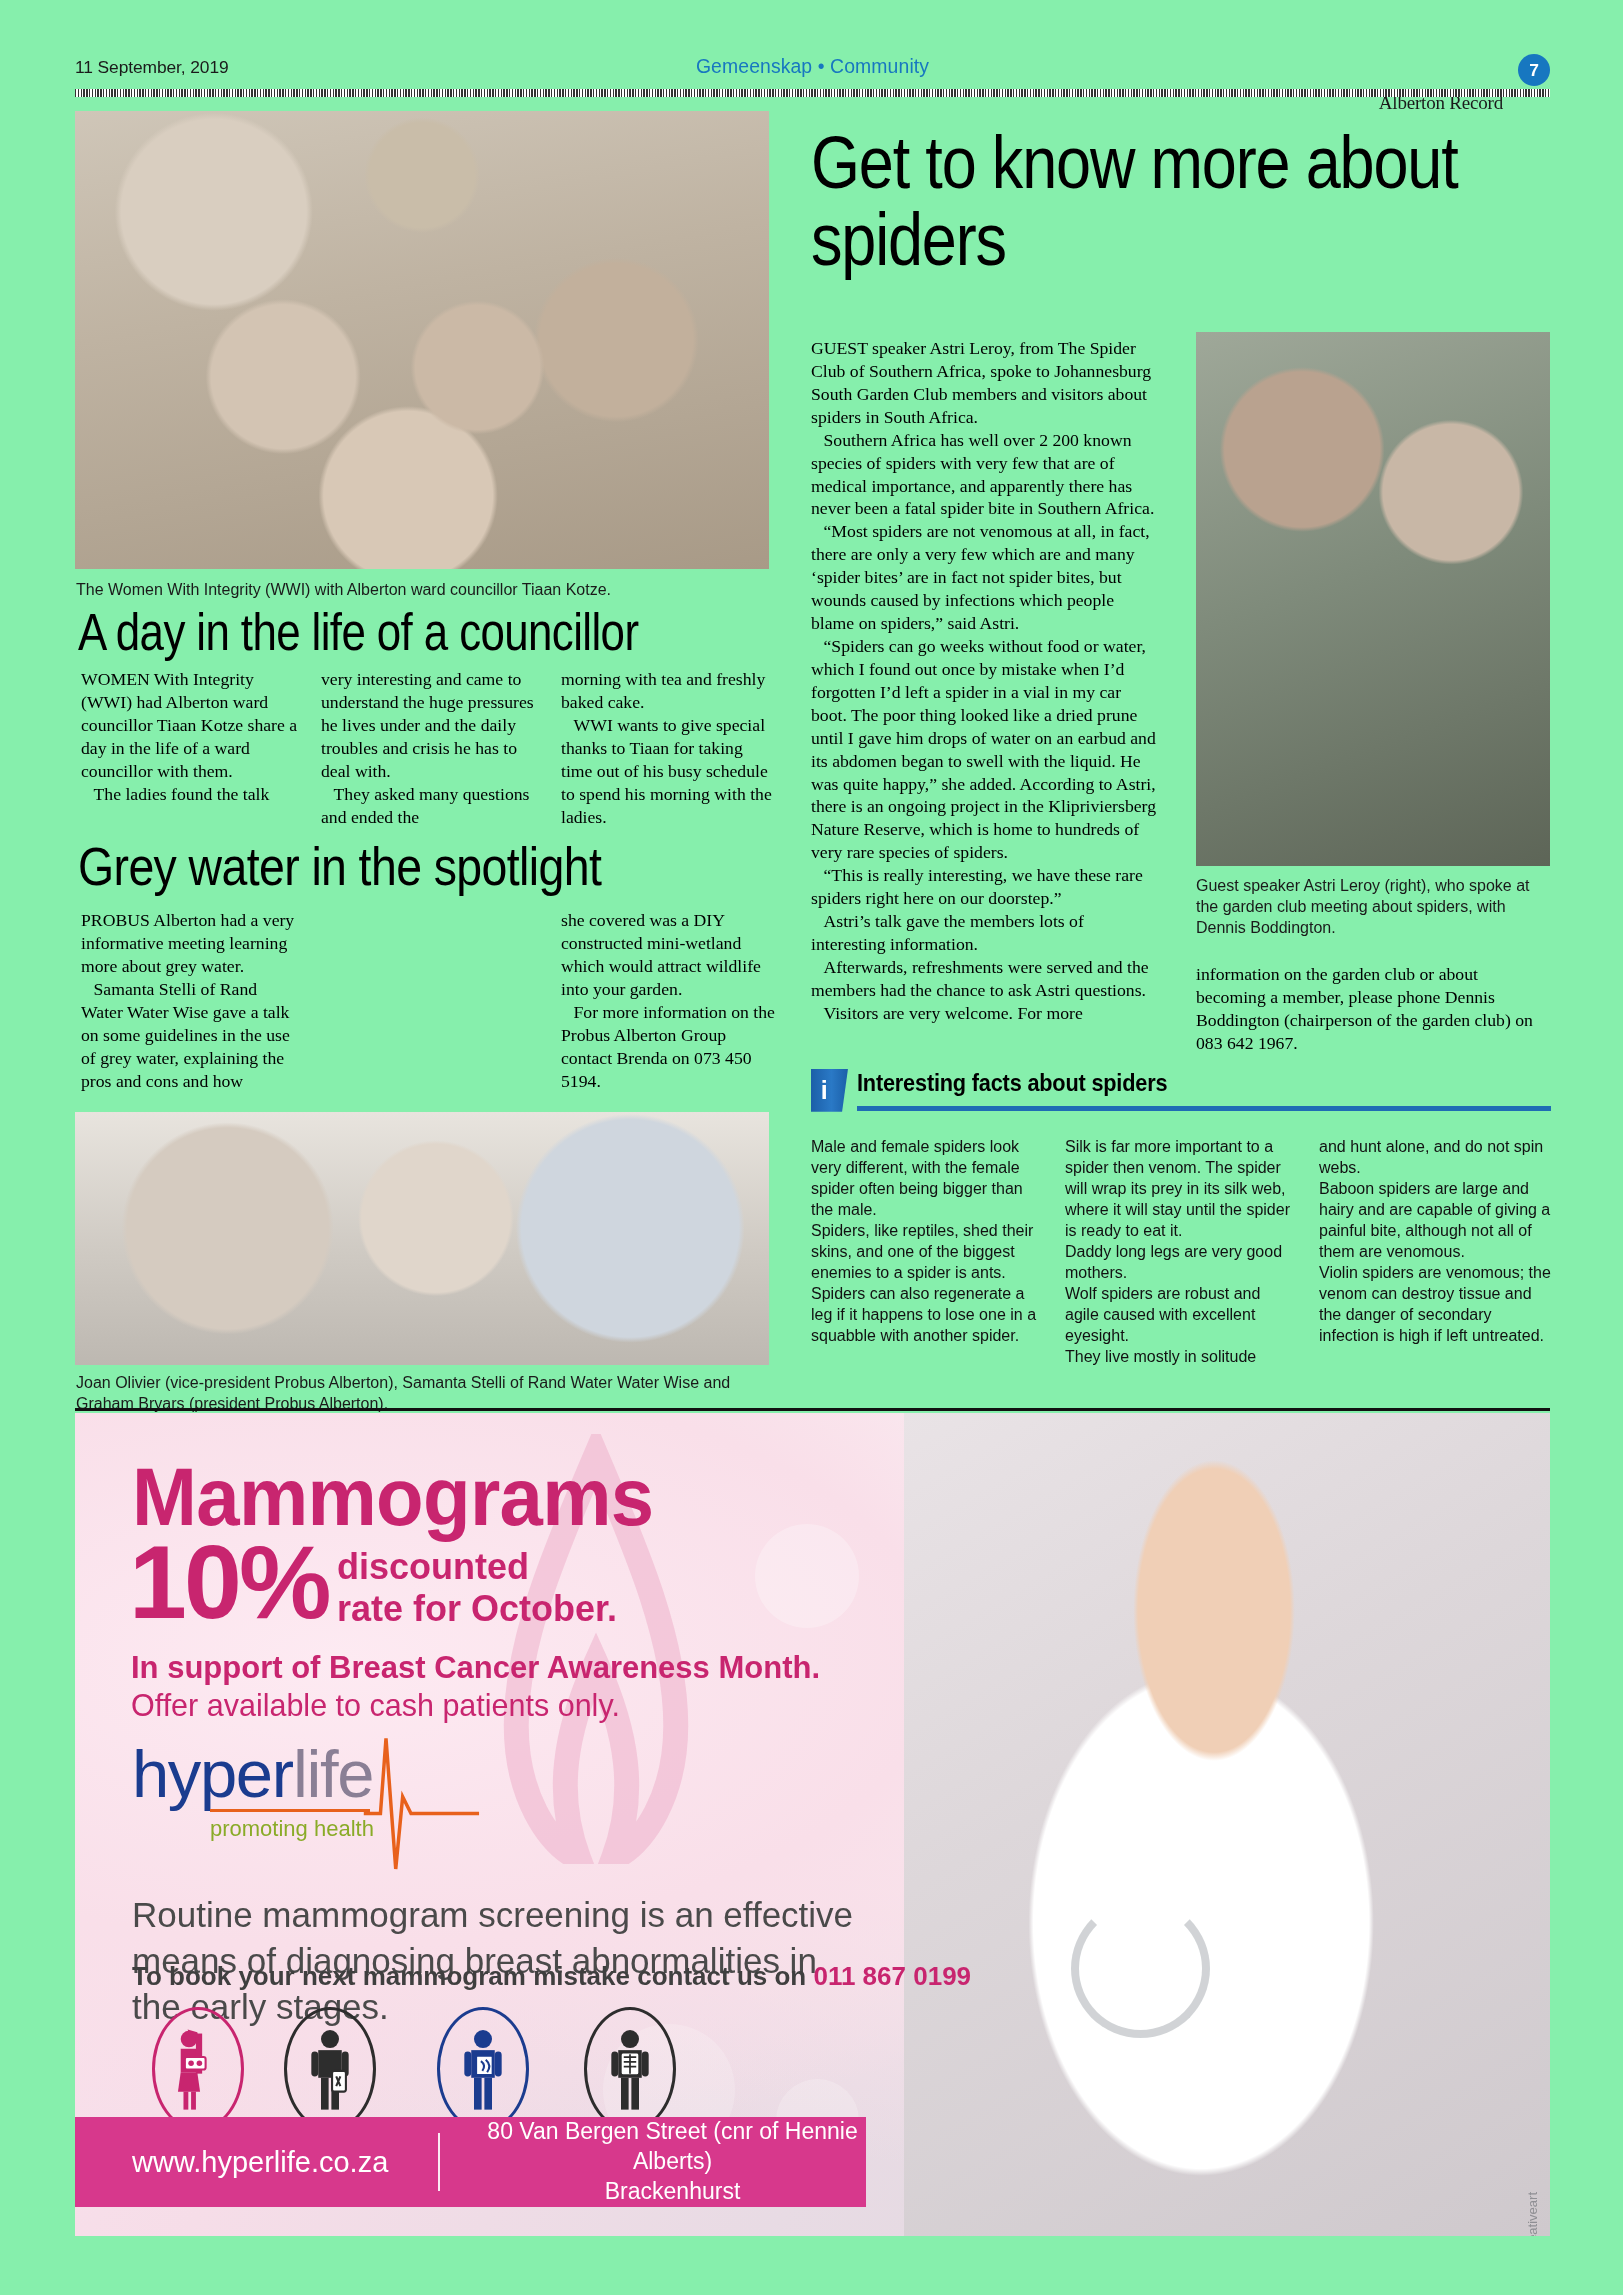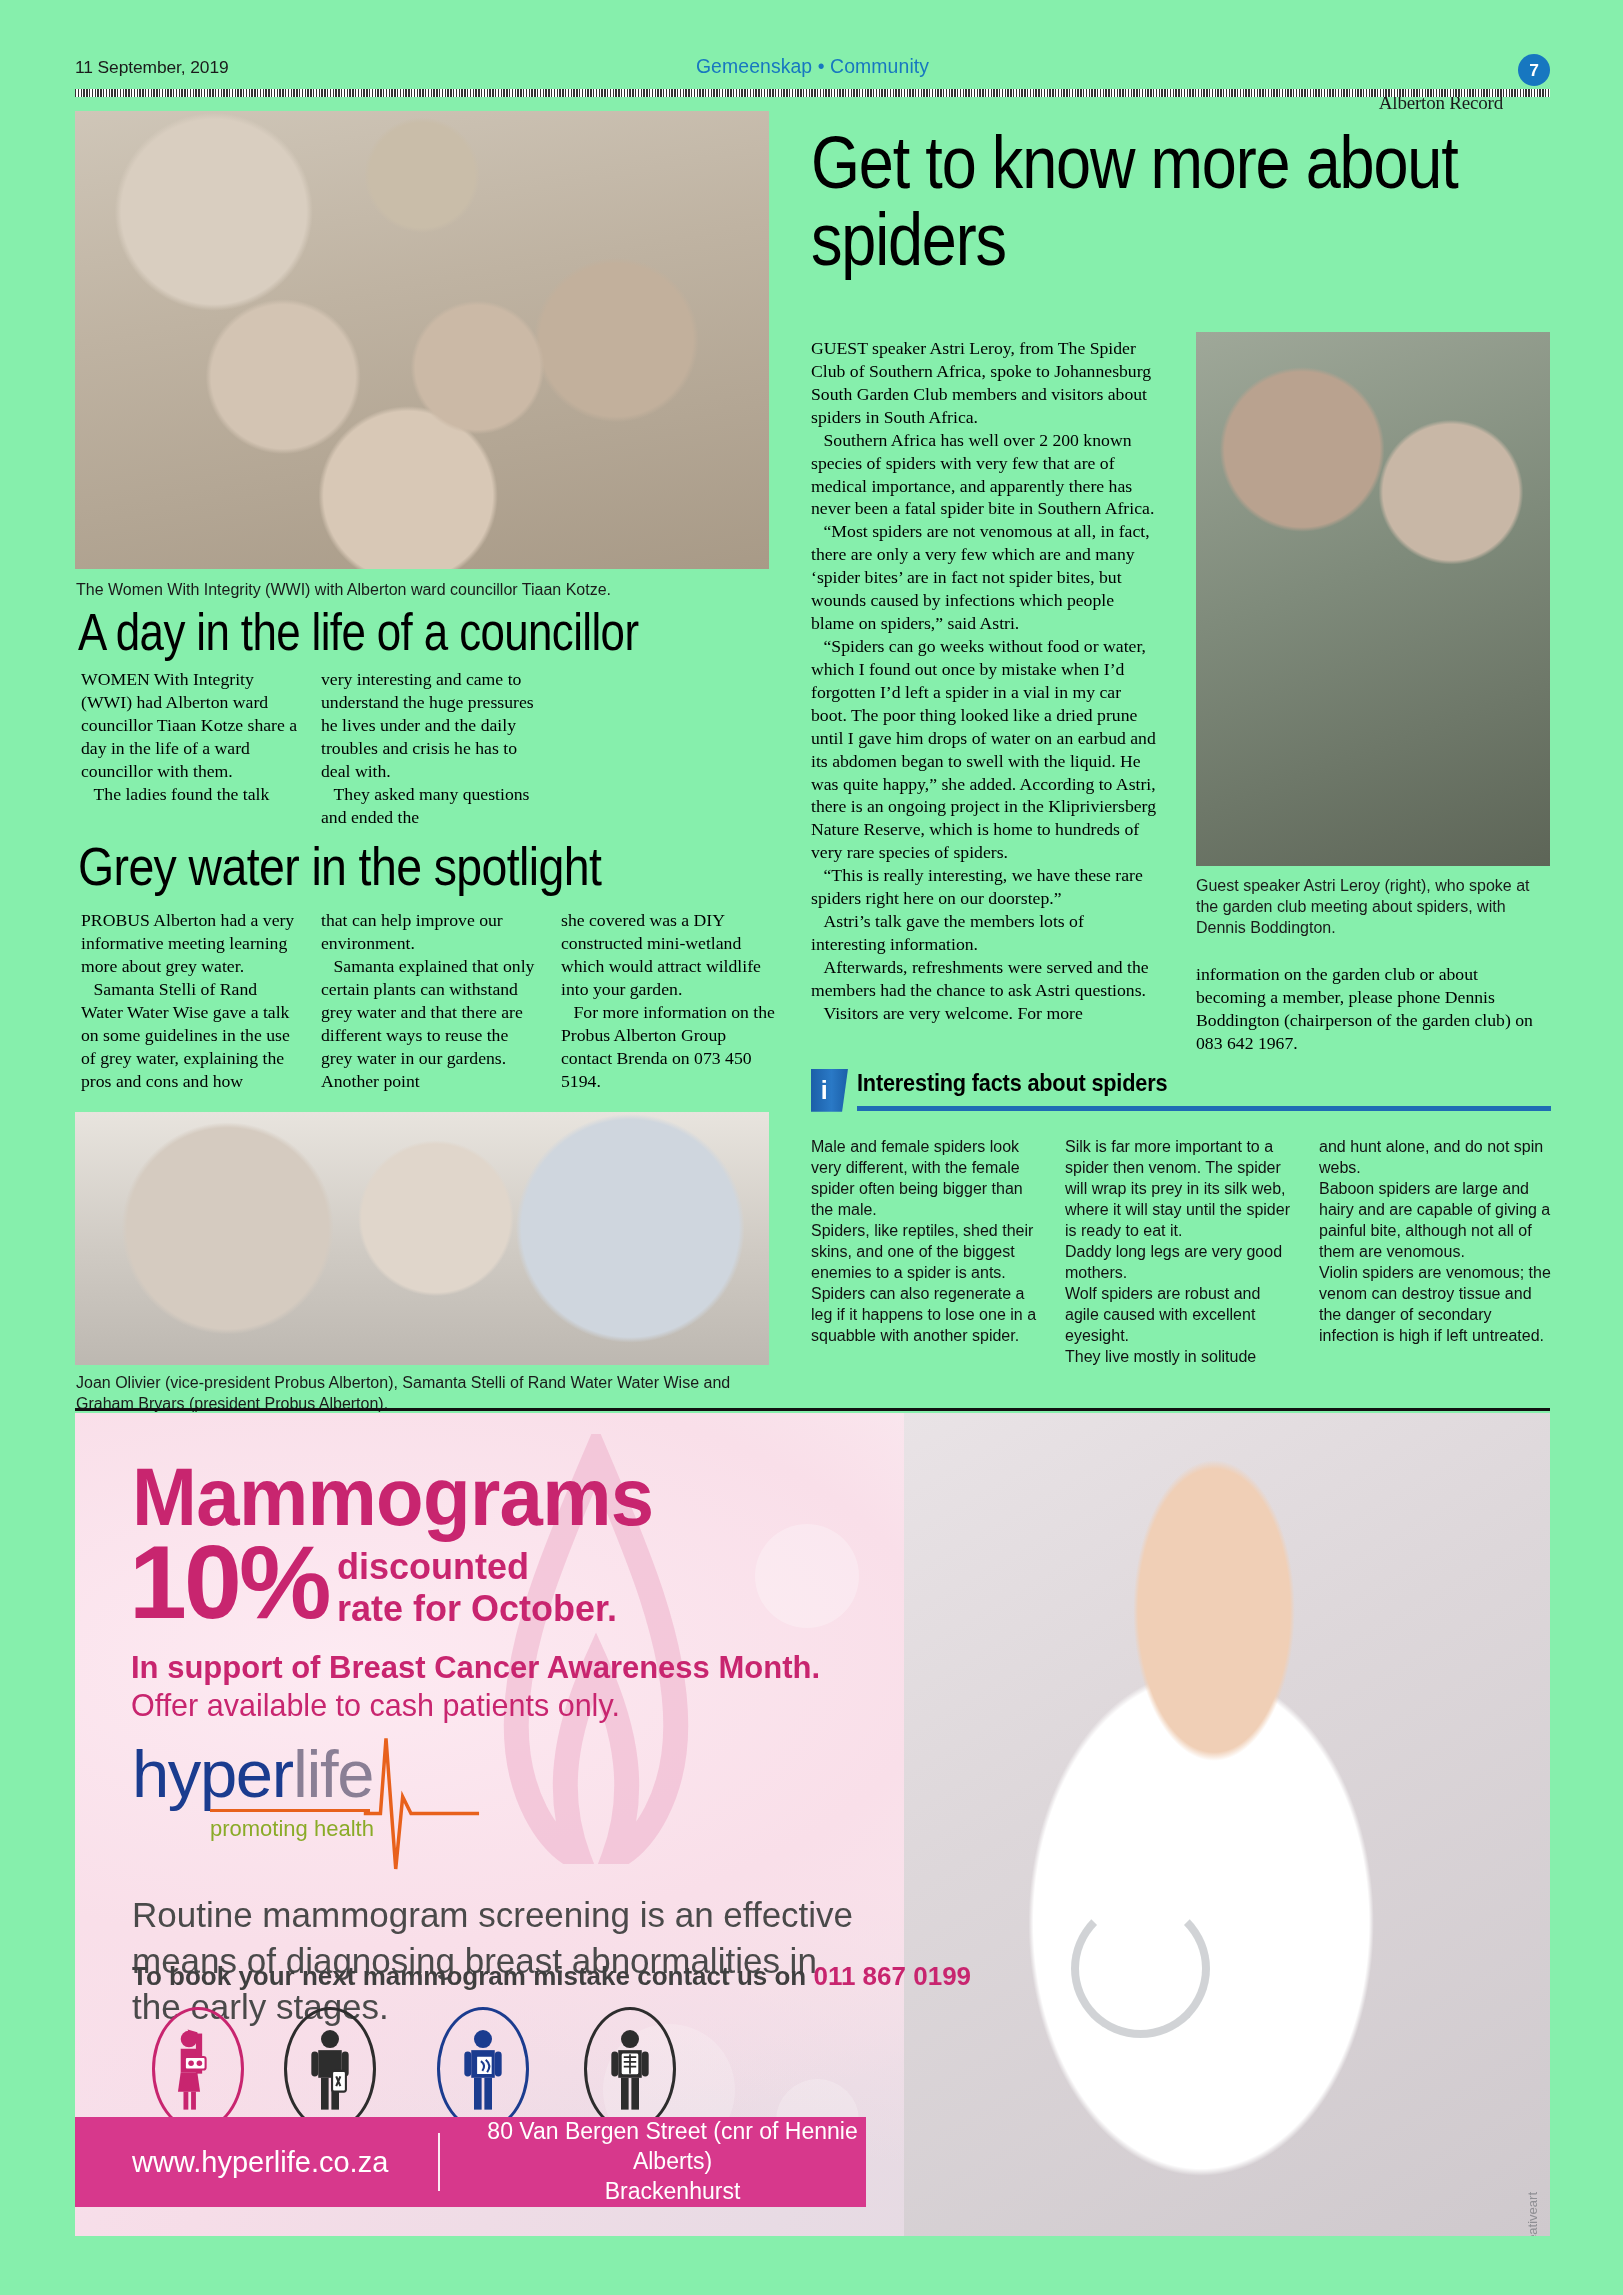--- a/index.html
+++ b/index.html
@@ -307,29 +307,29 @@
 
   <div class="headline" id="hl-councillor">A day in the life of a councillor</div>
   <div class="bodycol" id="cc-c1">
     <p class="first">WOMEN With Integrity (WWI) had Alberton ward councillor Tiaan Kotze share a day in the life of a ward councillor with them.</p>
     <p>The ladies found the talk</p>
   </div>
   <div class="bodycol" id="cc-c2">
     <p class="first">very interesting and came to understand the huge pressures he lives under and the daily troubles and crisis he has to deal with.</p>
     <p>They asked many questions and ended the</p>
   </div>
+  <div class="bodycol" id="cc-c3">
+    <p class="first">morning with tea and freshly baked cake.</p>
+    <p>WWI wants to give special thanks to Tiaan for taking time out of his busy schedule to spend his morning with the ladies.</p>
+  </div>
 
   <div class="headline" id="hl-greywater">Grey water in the spotlight</div>
   <div class="bodycol" id="gw-c1">
     <p class="first">PROBUS Alberton had a very informative meeting learning more about grey water.</p>
     <p>Samanta Stelli of Rand Water Water Wise gave a talk on some guidelines in the use of grey water, explaining the pros and cons and how</p>
-  </div>
-  <div class="bodycol" id="gw-c2">
-    <p class="first">that can help improve our environment.</p>
-    <p>Samanta explained that only certain plants can withstand grey water and that there are different ways to reuse the grey water in our gardens. Another point</p>
   </div>
   <div class="bodycol" id="gw-c3">
     <p class="first">she covered was a DIY constructed mini-wetland which would attract wildlife into your garden.</p>
     <p>For more information on the Probus Alberton Group contact Brenda on 073 450 5194.</p>
   </div>
 
   <div class="photo" id="photo-probus">
     <div class="ph-grad"></div>
   </div>
   <div class="caption" id="cap-probus">Joan Olivier (vice-president Probus Alberton), Samanta Stelli of Rand Water Water Wise and Graham Bryars (president Probus Alberton).</div>

